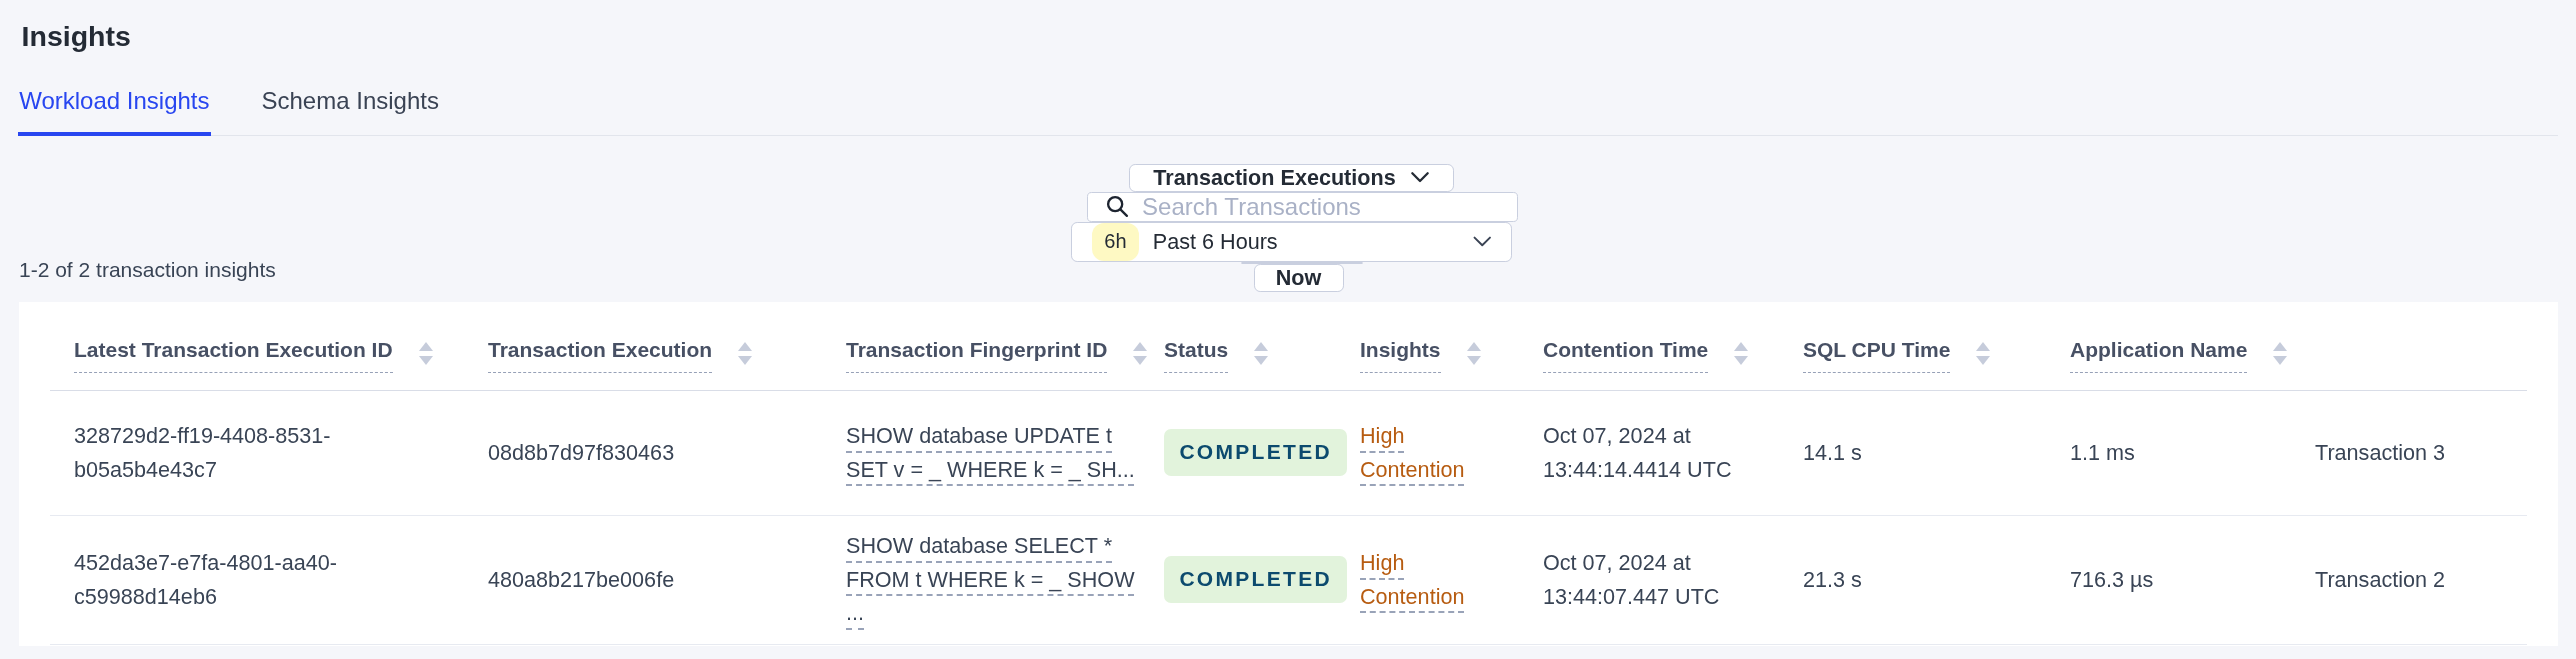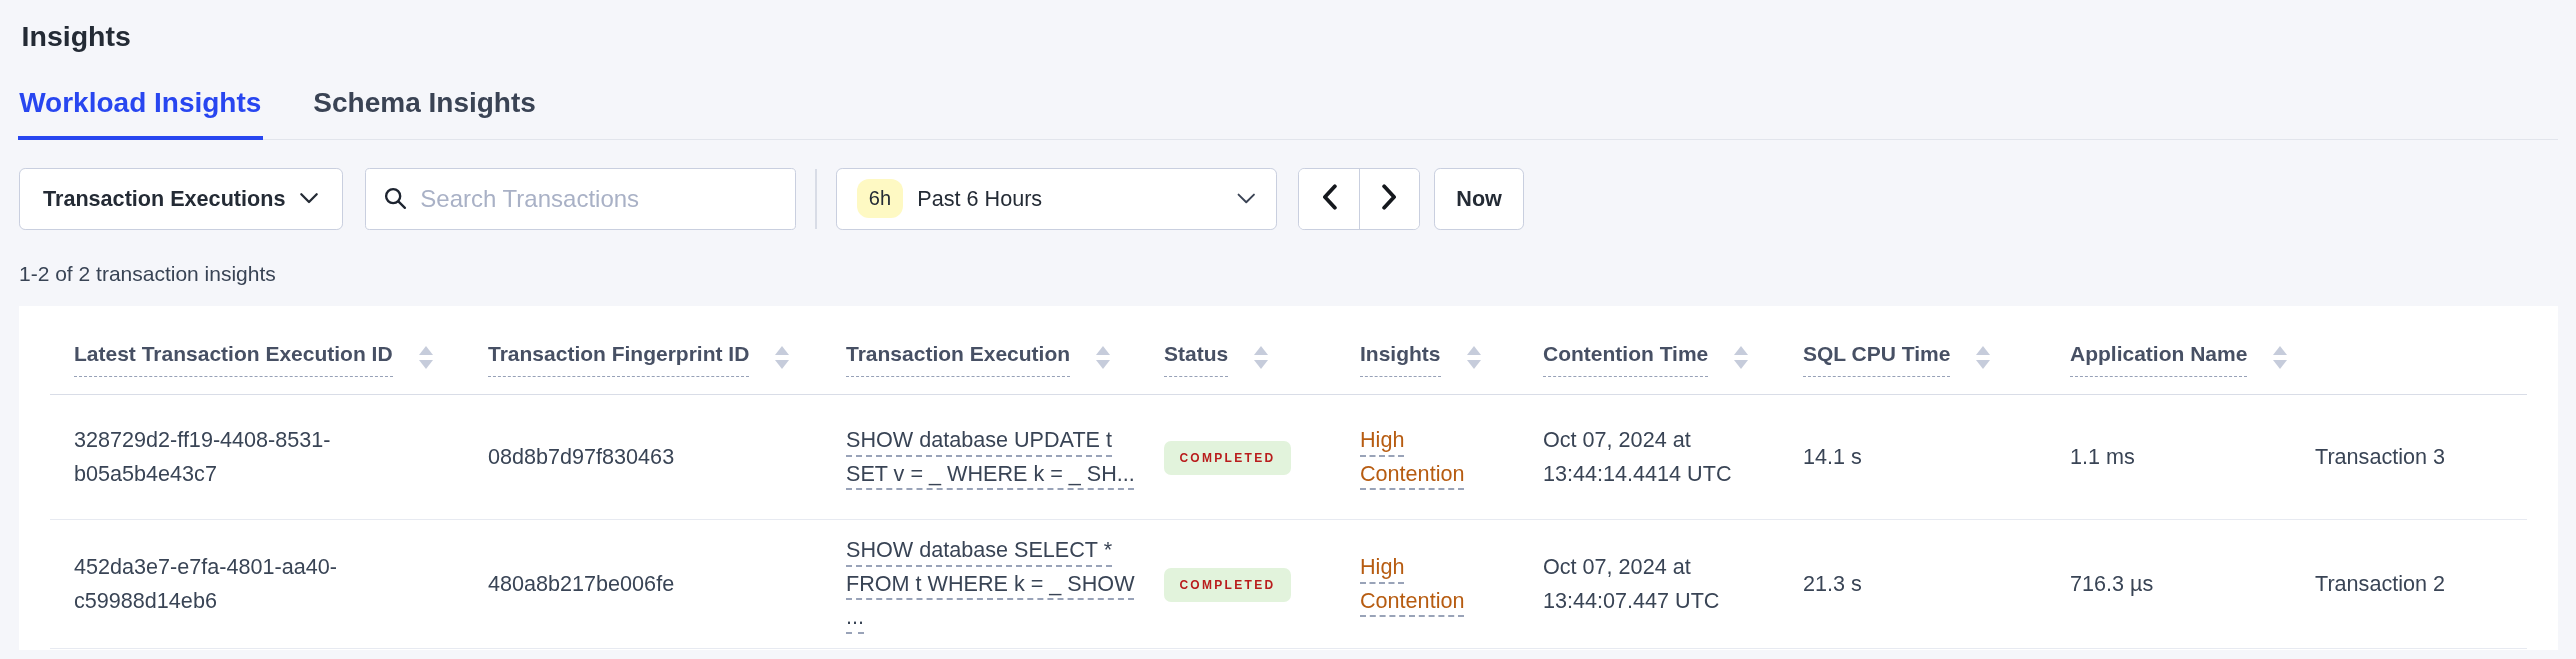--- a/index.html
+++ b/index.html
@@ -15,32 +15,32 @@
     font-size:28.5px; font-weight:700; color:#242b35;
   }
 
   
   .tabs {
     display:flex; gap:49px;
     margin:34px 18.5px 0 17.7px;
     border-bottom:1.5px solid #e2e5ec;
   }
   .tab {
-    font-size:28px; font-weight:700; color:#3a4354;
+    font-size:24px; font-weight:400; color:#3a4354;
     padding:0 1.5px 17px 1.5px;
     border-bottom:4.6px solid transparent;
     margin-bottom:-1.5px;
     cursor:pointer;
   }
   .tab.active { color:#2846f0; border-bottom-color:#2846f0; }
 
   
   .toolbar {
     display:flex; align-items:center;
-    margin:28px 12px 0 19px; height:62px;
+    margin:28px 12px 0 19px; height:62px;flex-direction:column;
   }
   .btn {
     height:62px; background:#fff;
     border:1.5px solid #c9cfdf; border-radius:6.2px;
     display:flex; align-items:center;
     font-family:inherit; font-size:21.6px; font-weight:700; color:#242b35;
     padding:0 23px; gap:14px; cursor:pointer;
   }
   .search-box {
     height:62px; width:431px; margin-left:21.6px;
@@ -106,22 +106,22 @@
   .pre { white-space:pre-line; }
   .sql-link, .insight-link {
     display:inline-block; white-space:pre-line; cursor:pointer;
     text-decoration:underline; text-decoration-style:dashed;
     text-decoration-color:#99a3b8; text-decoration-thickness:1.5px;
     text-underline-offset:7.7px;
   }
   .sql-link { color:#394455; }
   .insight-link { color:#b75c11; }
   .status-badge {
-    display:inline-block; background:#e2f3dc; color:#b91c1c;
-    font-size:12px; font-weight:700; letter-spacing:2.3px;
+    display:inline-block; background:#e2f3dc; color:#0c4a6e;
+    font-size:21px; font-weight:700; letter-spacing:2.3px;
     padding:7.7px 15.4px; border-radius:7px;
   }
   .chev svg, .search-ic svg { display:block; }
 </style>
 </head>
 <body>
 
 <div class="page">
   <h1 class="page-title">Insights</h1>
 
@@ -188,28 +188,28 @@
   <div class="card">
     <div class="thead">
       <div class="th">
         <span class="th-label">Latest Transaction Execution ID</span>
         <span class="sort">
             <span class="tri-up"></span>
             <span class="tri-down"></span>
           </span>
       </div>
       <div class="th">
+        <span class="th-label">Transaction Execution</span>
+        <span class="sort">
+            <span class="tri-up"></span>
+            <span class="tri-down"></span>
+          </span>
+      </div>
+      <div class="th">
         <span class="th-label">Transaction Fingerprint ID</span>
-        <span class="sort">
-            <span class="tri-up"></span>
-            <span class="tri-down"></span>
-          </span>
-      </div>
-      <div class="th">
-        <span class="th-label">Transaction Execution</span>
         <span class="sort">
             <span class="tri-up"></span>
             <span class="tri-down"></span>
           </span>
       </div>
       <div class="th">
         <span class="th-label">Status</span>
         <span class="sort">
             <span class="tri-up"></span>
             <span class="tri-down"></span>

